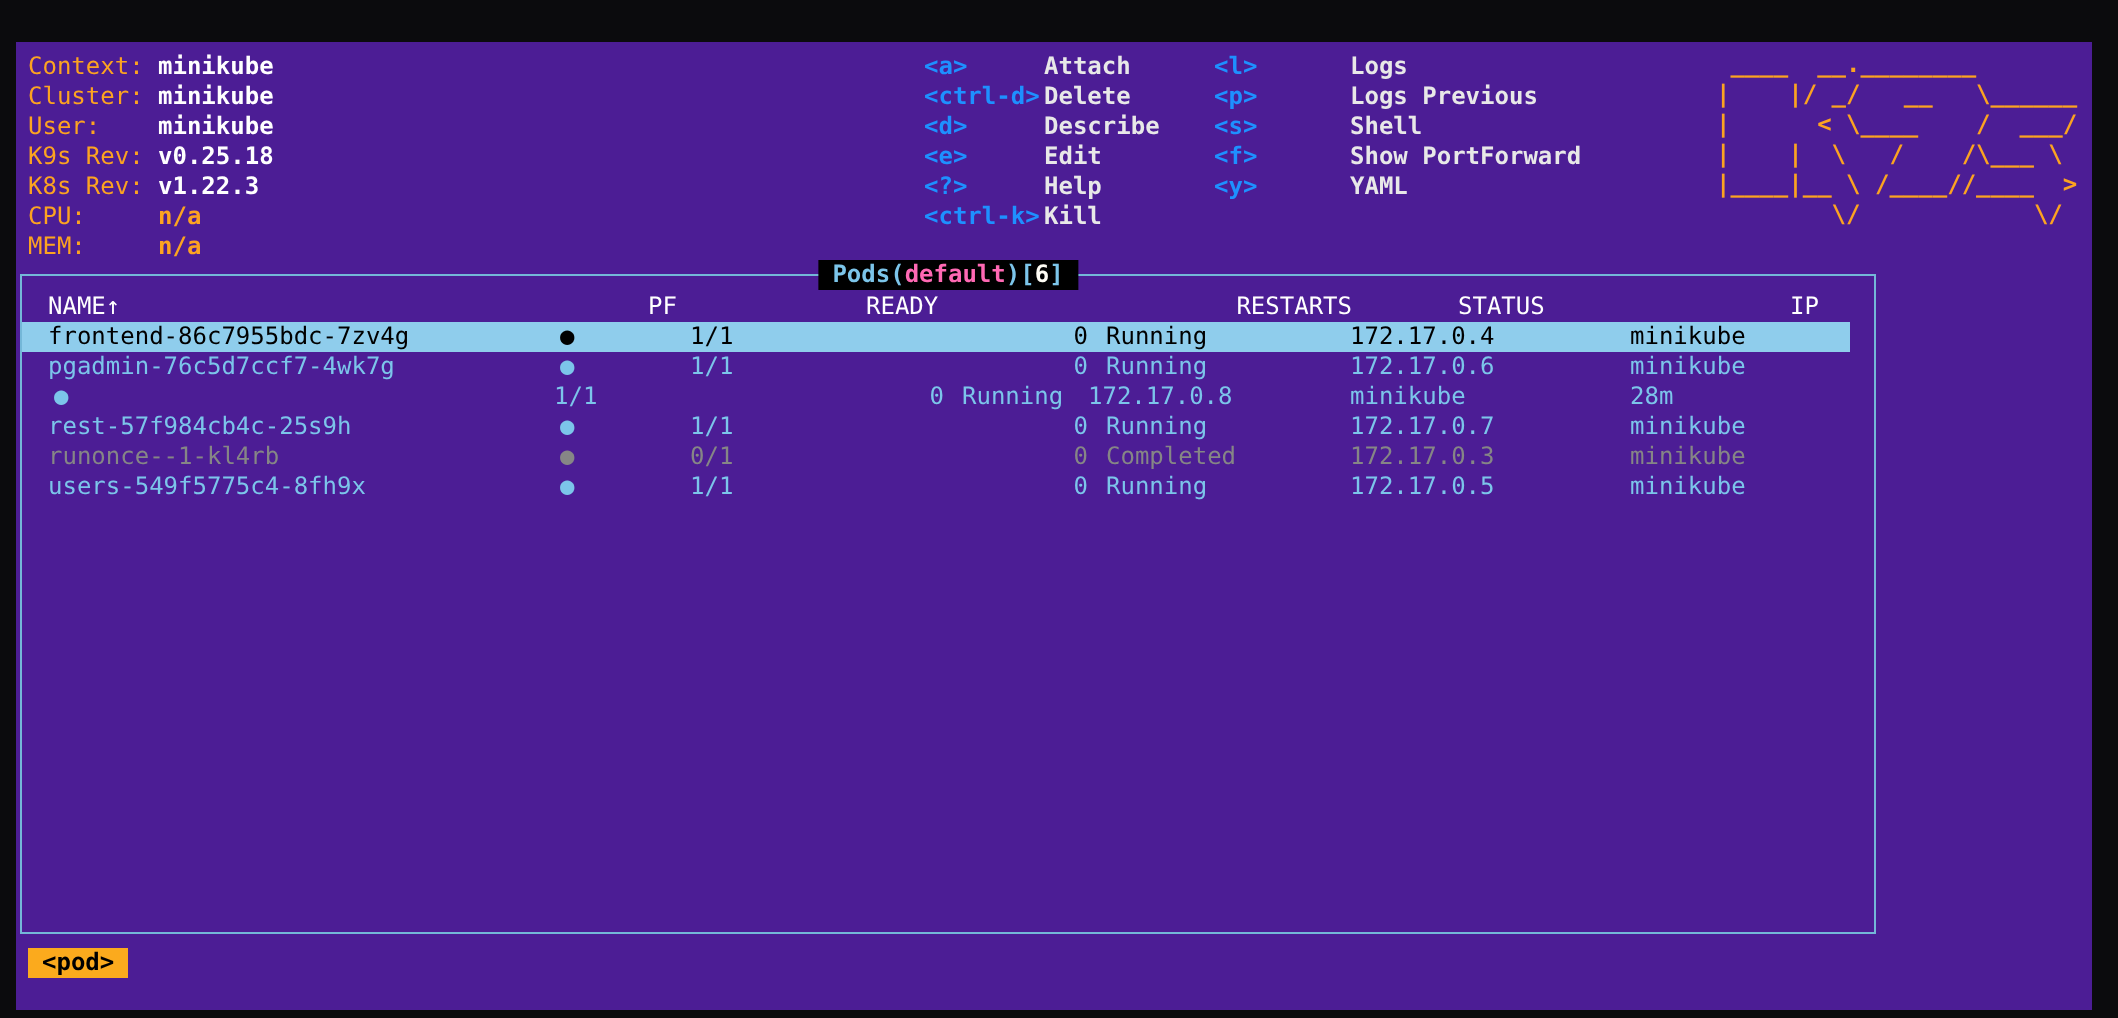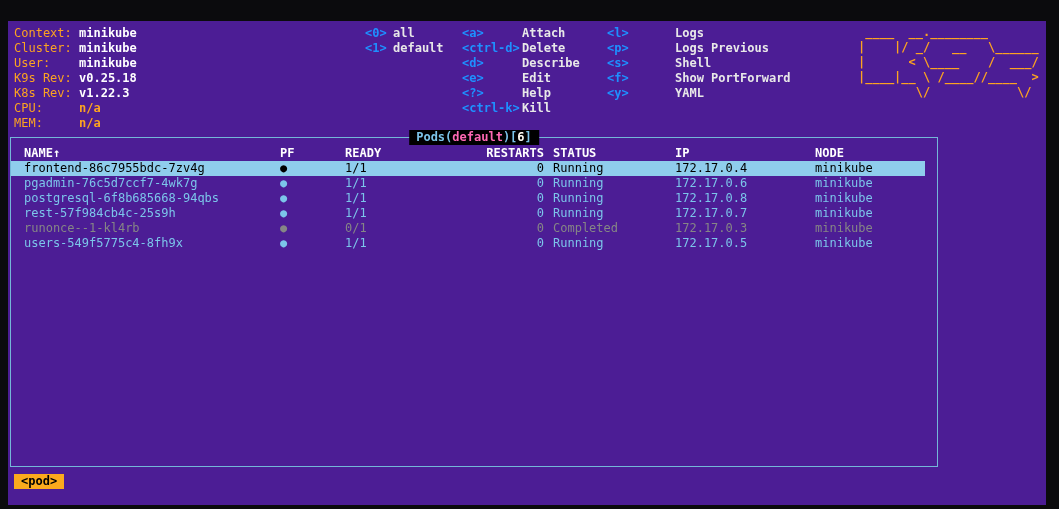--- a/index.html
+++ b/index.html
@@ -37,21 +37,21 @@
             background:#000; padding:0 7px; height:15px; line-height:15px;
             white-space:nowrap; font-weight:bold; }
   .t-res   { color:#7cc5ea; }
   .t-ns    { color:#ff69b4; }
   .t-count { color:#fffdf5; }
 
   .tbody { padding-top:8px; }
   .trow { display:grid; grid-template-columns:253px 68px 127px 72px 131px 140px 125px 1fr;
           padding-left:13px; margin-right:12px; height:15px; line-height:15px; }
   .trow span { overflow:hidden; white-space:nowrap; display:block; }
-  .thead { color:#ffffff; font-weight:bold; }
+  .thead { color:#ffffff; font-weight:normal;gap:44px; }
   .prow { color:#7cc5ea; font-weight:normal; }
   .prow.dim { color:#868686; font-weight:normal; }
   .prow.selected { background:#8fcdec; color:#000; }
   .c-restarts { text-align:right; }
   .c-status { padding-left:9px; }
   .c-pf { padding-left:3px; }
 
   
   .crumb { position:absolute; left:6px; top:453px; height:15px; line-height:15px;
            background:#fbaa1d; color:#000; font-weight:bold; padding:0 7px; }
@@ -79,28 +79,20 @@
         <span class="info-label">K8s Rev:</span><span class="info-value">v1.22.3</span>
       </div>
       <div class="info-row na">
         <span class="info-label">CPU:</span><span class="info-value">n/a</span>
       </div>
       <div class="info-row na">
         <span class="info-label">MEM:</span><span class="info-value">n/a</span>
       </div>
     </div>
 
-    <div class="hk hk-ns">
-      <div class="hk-row">
-        <span class="hk-key">&lt;0&gt;</span><span class="hk-label">all</span>
-      </div>
-      <div class="hk-row">
-        <span class="hk-key">&lt;1&gt;</span><span class="hk-label">default</span>
-      </div>
-    </div>
 
     <div class="hk hk-col1">
       <div class="hk-row">
         <span class="hk-key">&lt;a&gt;</span><span class="hk-label">Attach</span>
       </div>
       <div class="hk-row">
         <span class="hk-key">&lt;ctrl-d&gt;</span><span class="hk-label">Delete</span>
       </div>
       <div class="hk-row">
         <span class="hk-key">&lt;d&gt;</span><span class="hk-label">Describe</span>
@@ -131,20 +123,21 @@
       </div>
       <div class="hk-row">
         <span class="hk-key">&lt;y&gt;</span><span class="hk-label">YAML</span>
       </div>
     </div>
 
     <div class="logo">
       <div> ____  __.________</div>
       <div>|    |/ _/   __   \______</div>
       <div>|      &lt; \____    /  ___/</div>
+      <div>|    |  \   /    /\___ \</div>
       <div>|____|__ \ /____//____  &gt;</div>
       <div>        \/            \/</div>
     </div>
 
     <div class="podtable">
       <div class="ptitle">
         <span class="t-res">Pods(</span><span class="t-ns">default</span><span class="t-res">)[</span><span class="t-count">6</span><span class="t-res">]</span>
       </div>
 
       <div class="tbody">
@@ -175,21 +168,20 @@
           <span class="c-pf">●</span>
           <span class="c-ready">1/1</span>
           <span class="c-restarts">0</span>
           <span class="c-status">Running</span>
           <span class="c-ip">172.17.0.6</span>
           <span class="c-node">minikube</span>
           <span class="c-age">28m</span>
         </div>
 
         <div class="trow prow">
-          <span class="c-name">postgresql-6f8b685668-94qbs</span>
           <span class="c-pf">●</span>
           <span class="c-ready">1/1</span>
           <span class="c-restarts">0</span>
           <span class="c-status">Running</span>
           <span class="c-ip">172.17.0.8</span>
           <span class="c-node">minikube</span>
           <span class="c-age">28m</span>
         </div>
 
         <div class="trow prow">

